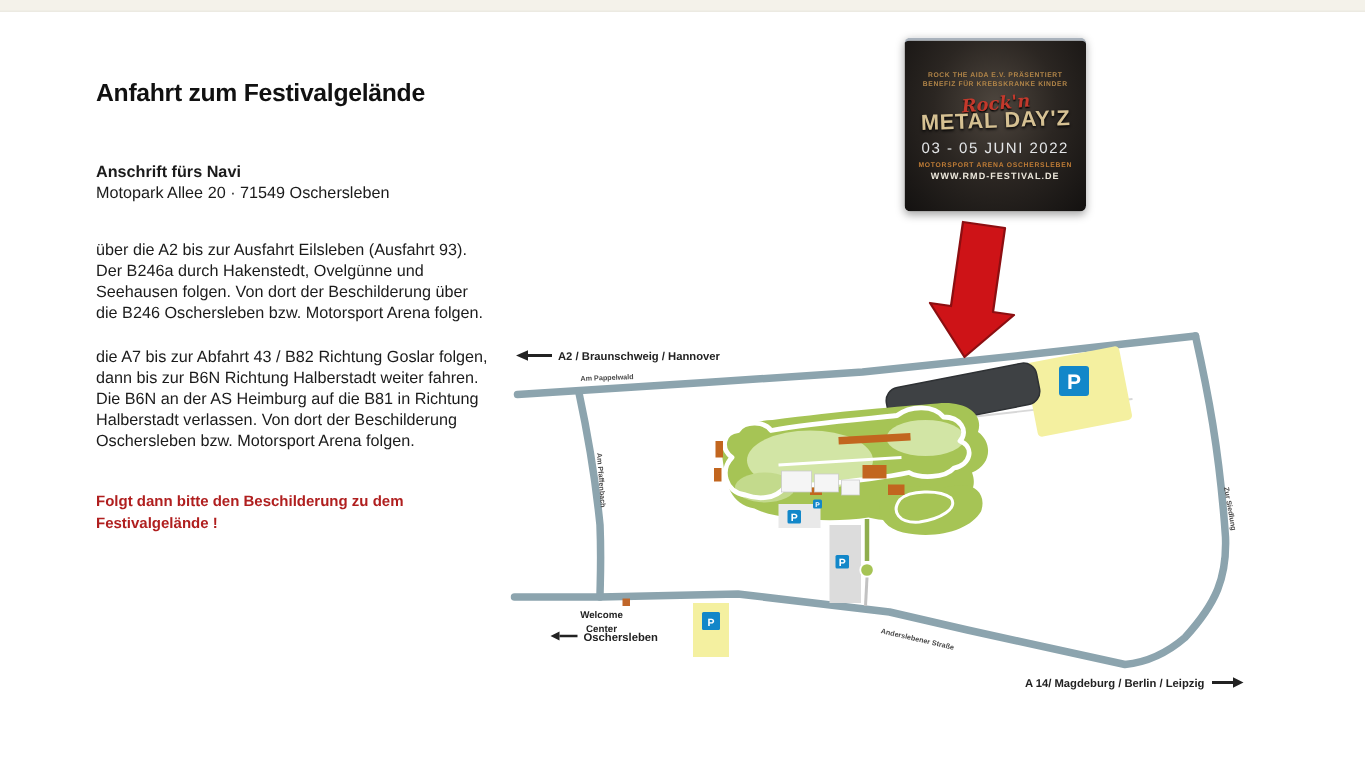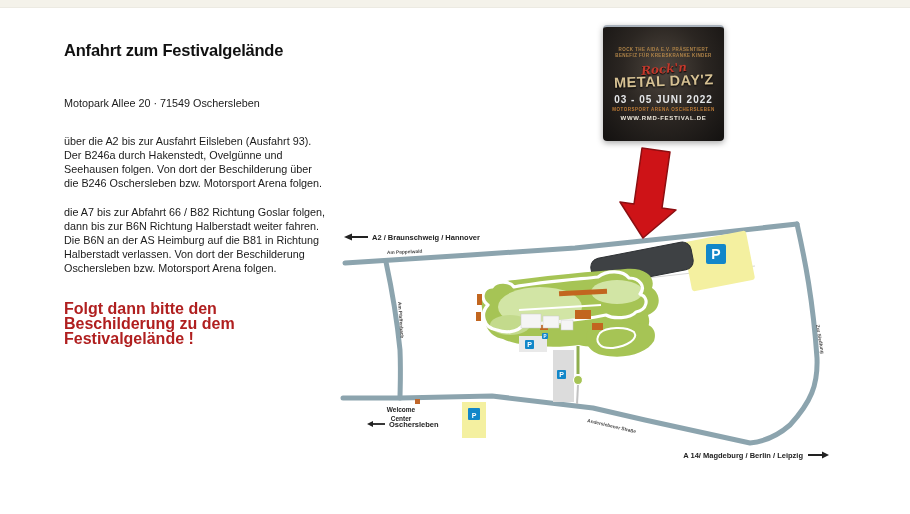--- a/index.html
+++ b/index.html
@@ -12,28 +12,28 @@
   .top-strip{
     position:absolute;left:0;top:0;width:910px;height:7px;
     background:#f4f2ea;border-bottom:1px solid #eceae2;
   }
   
   .article{
     position:absolute;left:64px;top:36px;width:262px;
     font-size:10.8px;line-height:14px;
   }
   .article h1{
-    margin:4px 0 36px 0;font-size:16.5px;line-height:20px;letter-spacing:-0.2px;
+    margin:16px 0 36px 0;font-size:16.5px;line-height:20px;letter-spacing:-0.2px;
     color:#111;
   }
   .block{margin:0 0 15px 0;}
   .block.address{margin-bottom:24px;}
   .h{font-weight:bold;}
   .note{
-    margin-top:26px;font-size:16px;line-height:15px;font-weight:bold;
+    margin-top:26px;font-size:10px;line-height:15px;font-weight:bold;
     color:#b01f1f;
   }
   
   .poster{
     position:absolute;left:603px;top:25px;width:121px;height:114px;
     background:radial-gradient(ellipse at 50% 38%, #4e463e 0%, #2b2622 48%, #131110 100%);
     border-radius:4px;border-top:2px solid #a9b2bc;
     box-shadow:0 2px 6px rgba(0,0,0,0.35);
     display:flex;flex-direction:column;align-items:center;justify-content:center;
     gap:1px;text-align:center;
@@ -41,21 +41,21 @@
   .p-pre{font-size:4.5px;letter-spacing:0.4px;font-weight:bold;color:#b08448;}
   .p-script{
     font-family:"DejaVu Serif", serif;font-style:italic;font-weight:bold;
     color:#c3392c;font-size:12px;transform:rotate(-5deg);
     margin-top:3px;margin-bottom:-4px;text-shadow:0 1px 1px #000;
   }
   .p-title{
     color:#d6c193;font-weight:bold;font-size:14.5px;letter-spacing:0.5px;
     transform:rotate(-2deg);text-shadow:0 1px 2px #000;
   }
-  .p-date{color:#e4e6e8;font-weight:bold;font-size:10px;letter-spacing:1px;margin-top:4px;}
+  .p-date{color:#e4e6e8;font-weight:normal;font-size:10px;letter-spacing:1px;margin-top:4px;}
   .p-venue{font-size:4.5px;color:#bf7c36;letter-spacing:0.5px;font-weight:bold;margin-top:1px;}
   .p-web{font-size:6px;color:#ece7db;font-weight:bold;letter-spacing:0.7px;margin-top:2px;}
   
   .map{position:absolute;left:335px;top:140px;width:575px;height:335px;}
   .road{fill:none;stroke:#8ca4ae;stroke-width:5;stroke-linejoin:round;stroke-linecap:round;}
   .lbl-big{font:bold 7.5px "Liberation Sans", sans-serif;fill:#222;}
   .lbl-sm{font:bold 4.8px "Liberation Sans", sans-serif;fill:#4a4a4a;}
   .lbl-wc{font:bold 6.5px "Liberation Sans", sans-serif;fill:#222;}
   .p-letter-big{font:bold 14px "Liberation Sans", sans-serif;fill:#fff;}
   .p-letter{font:bold 7px "Liberation Sans", sans-serif;fill:#fff;}
@@ -67,29 +67,30 @@
 </style>
 </head>
 <body>
 
 <div class="top-strip"></div>
 
 <div class="article">
   <h1>Anfahrt zum Festivalgelände</h1>
 
   <div class="block address">
+    <div class="h">Anschrift fürs Navi</div>
     <div class="b">Motopark Allee 20 · 71549 Oschersleben</div>
   </div>
 
   <div class="block">
     <div class="b">über die A2 bis zur Ausfahrt Eilsleben (Ausfahrt 93). Der B246a durch Hakenstedt, Ovelgünne und Seehausen folgen. Von dort der Beschilderung über die B246 Oschersleben bzw. Motorsport Arena folgen.</div>
   </div>
 
   <div class="block">
-    <div class="b">die A7 bis zur Abfahrt 66 / B82 Richtung Goslar folgen, dann bis zur B6N Richtung Halberstadt weiter fahren. Die B6N an der AS Heimburg auf die B81 in Richtung Halberstadt verlassen. Von dort der Beschilderung Oschersleben bzw. Motorsport Arena folgen.</div>
+    <div class="b">die A7 bis zur Abfahrt 43 / B82 Richtung Goslar folgen, dann bis zur B6N Richtung Halberstadt weiter fahren. Die B6N an der AS Heimburg auf die B81 in Richtung Halberstadt verlassen. Von dort der Beschilderung Oschersleben bzw. Motorsport Arena folgen.</div>
   </div>
 
 
   <div class="note">Folgt dann bitte den Beschilderung zu dem Festivalgelände !</div>
 </div>
 
 <div class="poster">
   <div class="p-pre">ROCK THE AIDA E.V. PRÄSENTIERT</div>
   <div class="p-pre">BENEFIZ FÜR KREBSKRANKE KINDER</div>
   <div class="p-script">Rock'n</div>

